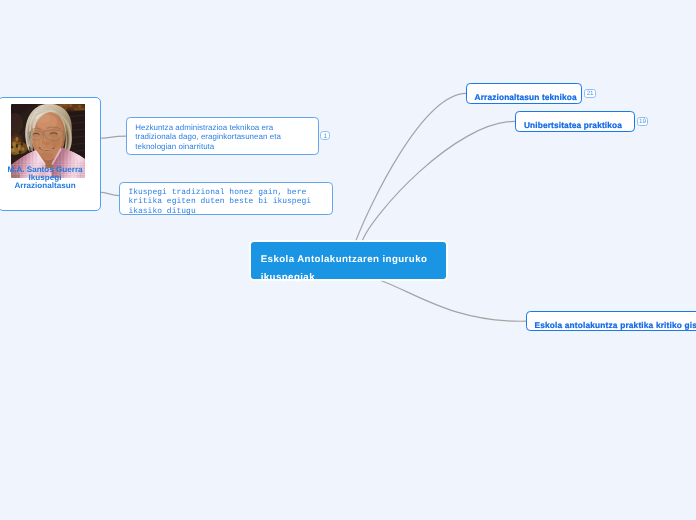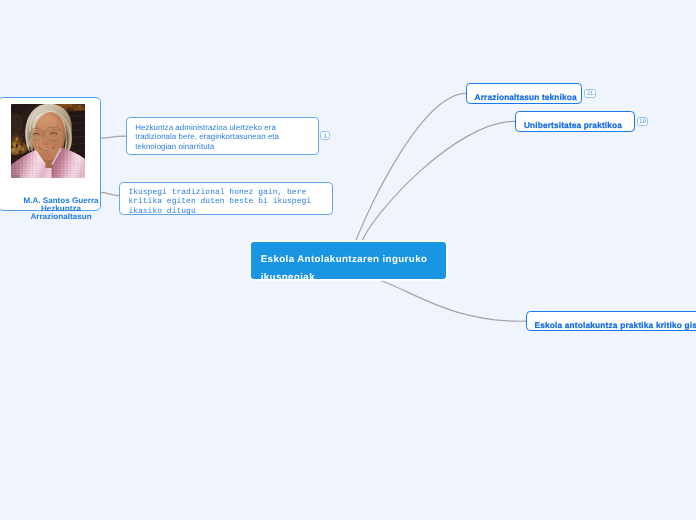--- a/index.html
+++ b/index.html
@@ -16,23 +16,23 @@
            box-shadow:0 0 0 1.8px #fff;}
   .badge{position:absolute;box-sizing:border-box;border:1.15px solid #8cc0f5;
          background:#fff;border-radius:2.6px;color:#4e93e2;text-align:center;
          font-size:6.3px;line-height:8.4px;height:8.8px;font-weight:normal;
          letter-spacing:-0.1px;}
 
   
   .authorbox{left:-2px;top:96.7px;width:103.2px;height:114.3px;background:#fff;
              border:1.5px solid #52a0f2;border-radius:5px;}
   .photo{position:absolute;left:11.6px;top:6.8px;width:74.6px;height:74px;}
-  .aname{position:absolute;left:6.6px;width:78.8px;top:99px;text-align:center;
+  .aname{position:absolute;left:6.6px;width:78.8px;top:68px;text-align:center;
          color:#1f7ae0;font-weight:bold;font-size:8.1px;line-height:8.3px;
-         letter-spacing:0px;margin-left:16px;}
+         letter-spacing:0px;}
 
   
   .note .txt{display:block;font-size:7.95px;line-height:9.2px;color:#2c80e6;
              font-weight:normal;letter-spacing:0.045px;}
   .note1{left:126px;top:117px;width:192.8px;height:38px;}
   .note1 .txt{position:absolute;left:8.2px;top:5.1px;width:152px;}
   .badge1{left:320.3px;top:130.8px;width:9.9px;height:9.7px;border-radius:3.2px;
           font-size:6.7px;line-height:9.4px;}
   .note2{left:119.3px;top:182px;width:213.4px;height:33px;font-family:Liberation Mono, monospace;}
   .note2 .txt{position:absolute;left:8.1px;top:5.1px;width:186px;}
@@ -268,27 +268,27 @@
         </g>
 
         <path d="M25.3 46.3 L34.8 59.8 L33.4 61 L24 47.5" fill="#f7e3ea" opacity=".6"></path>
         <path d="M49.7 43.8 L40.6 59.8 L42 61 L51 45.4" fill="#f9e9ee" opacity=".6"></path>
 
         <rect x="0.5" y="70.5" width="8.5" height="3.5" fill="#8b7368" opacity=".6"></rect>
       </g>
     </svg>
     <div class="aname">
       <div>M.A. Santos Guerra</div>
-      <div>Hezkuntza</div>
+      <div>Ikuspegi</div>
       <div>Arrazionaltasun</div>
     </div>
   </div>
 
   <div class="node leaf note note1">
-    <span class="txt">Hezkuntza administrazioa ulertzeko era tradizionala bere, eraginkortasunean eta teknologian oinarrituta</span>
+    <span class="txt">Hezkuntza administrazioa teknikoa era tradizionala dago, eraginkortasunean eta teknologian oinarrituta</span>
   </div>
   <div class="badge badge1">1</div>
 
   <div class="node leaf note note2">
     <span class="txt">Ikuspegi tradizional honez gain, bere kritika egiten duten beste bi ikuspegi ikasiko ditugu</span>
   </div>
 
   <div class="node central">
     <span class="txt">Eskola Antolakuntzaren inguruko ikuspegiak</span>
   </div>

